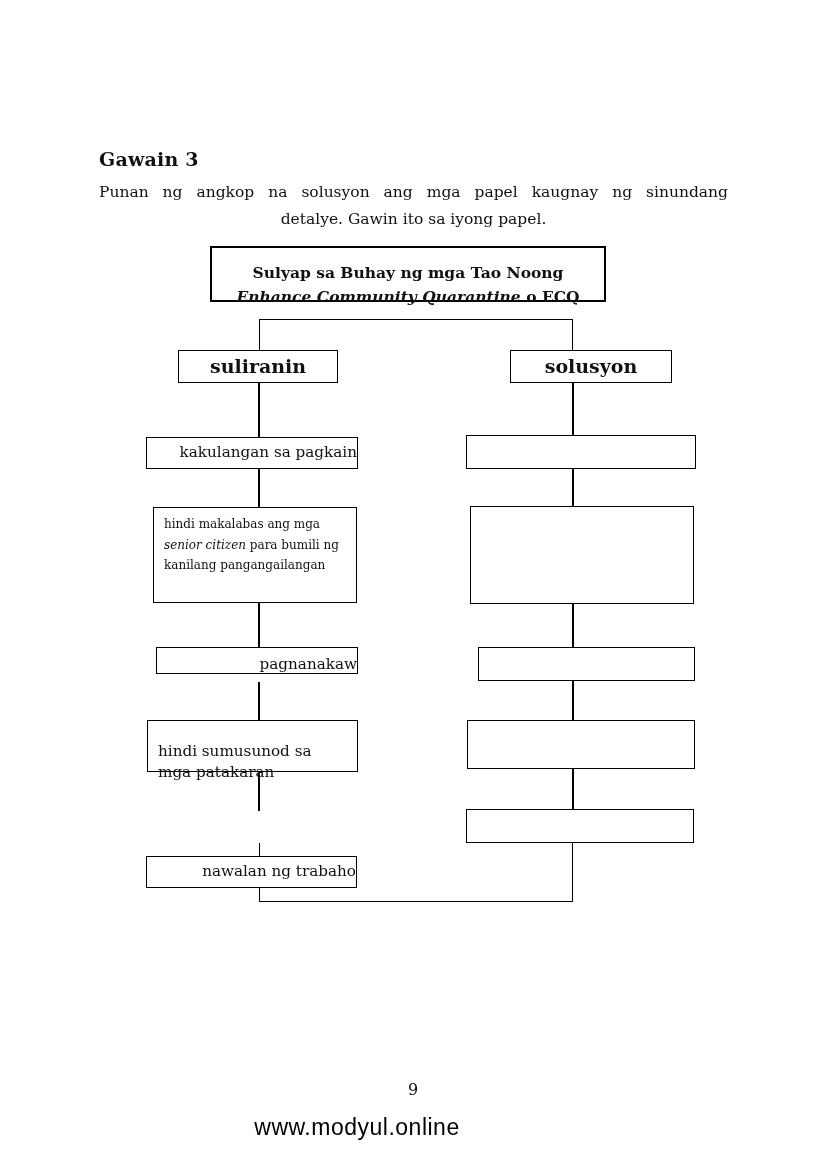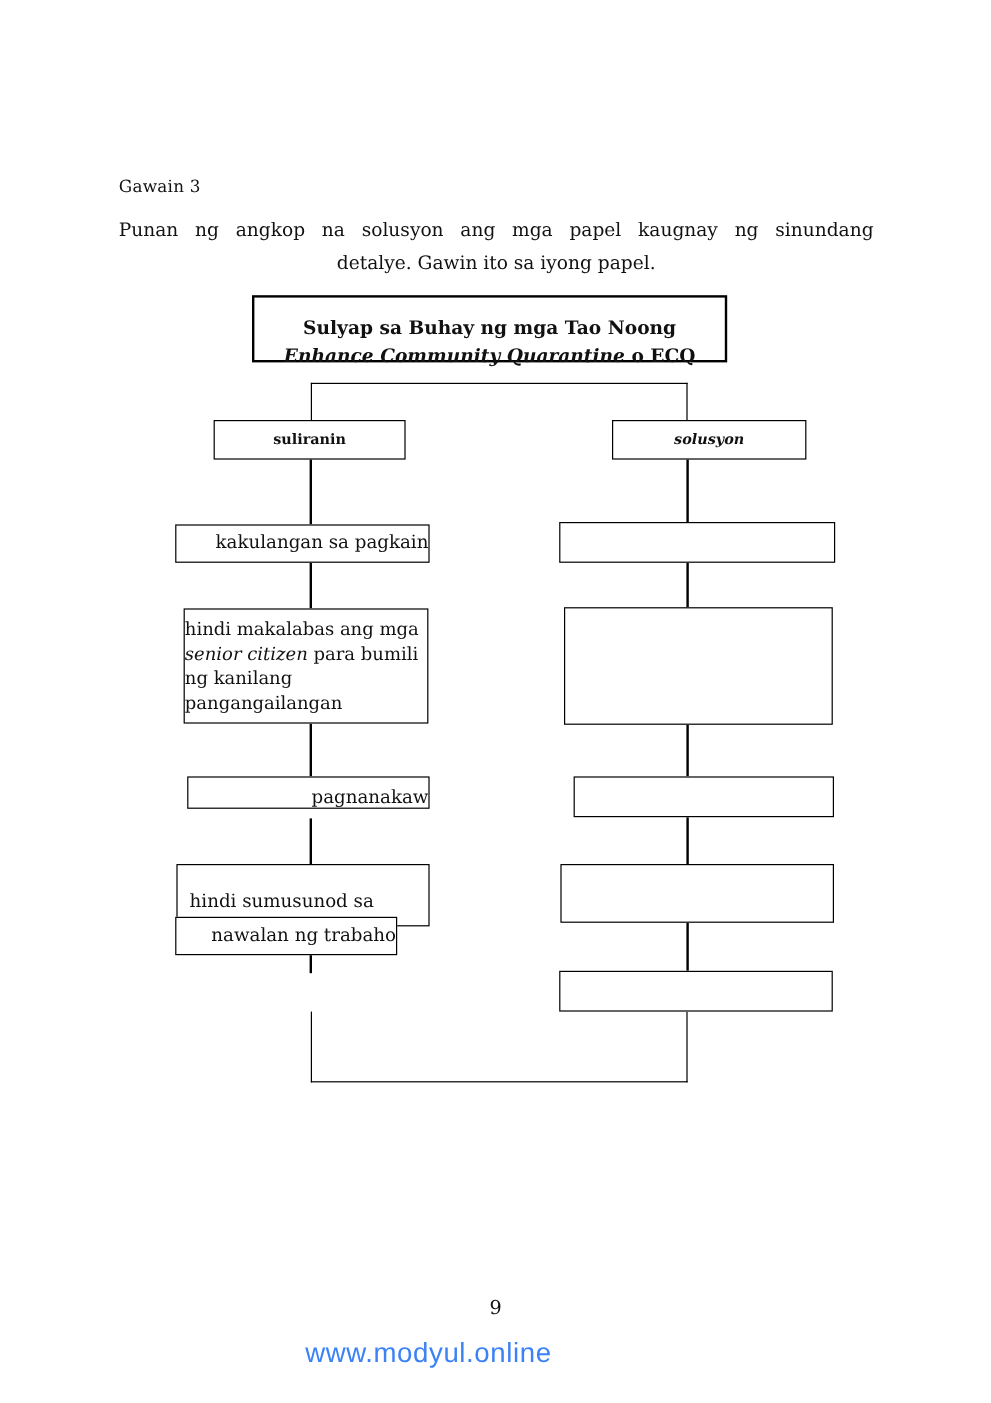--- a/index.html
+++ b/index.html
@@ -8,22 +8,22 @@
     width: 826px;
     height: 1169px;
     background: #ffffff;
     font-family: "DejaVu Serif", serif;
     color: #111111;
     overflow: hidden;
   }
   .heading {
     position: absolute;
     left: 99px; top: 148px;
-    font-size: 14px;
-    font-weight: normal;
+    font-size: 19px;
+    font-weight: bold;
     letter-spacing: 0.2px;
   }
   .instructions {
     position: absolute;
     left: 99px; top: 179px;
     width: 629px;
     font-size: 15.5px;
     line-height: 27px;
   }
   .instructions .line1 { text-align: justify; text-align-last: justify; }
@@ -43,34 +43,34 @@
     font-size: 15.5px;
     line-height: 24px;
     padding-top: 13px;
   }
   .title-box .t2-italic { font-style: italic; }
 
   .header-box {
     height: 33px;
     text-align: center;
     font-weight: bold;
-    font-size: 12px;
+    font-size: 19px;
     line-height: 30px;
   }
   .hdr-left  { left: 178px; top: 350px; width: 160px; }
-  .hdr-right { left: 510px; top: 350px; width: 162px; font-style: italic; }
+  .hdr-right { left: 510px; top: 350px; width: 162px; }
 
   .cell { font-size: 15.2px; }
   .cell.centered { text-align: right; }
 
   .l1 { left: 146px; top: 437px; width: 212px; height: 32px; line-height: 29px; }
-  .l2 { left: 153px; top: 507px; width: 204px; height: 96px; padding: 6px 0; line-height: 20.5px; font-size: 15px; }
+  .l2 { left: 153px; top: 507px; width: 204px; height: 96px; padding: 6px 10px; line-height: 20.5px; font-size: 12px; }
   .l3 { left: 156px; top: 647px; width: 202px; height: 27px; line-height: 32px; }
   .l4 { left: 147px; top: 720px; width: 211px; height: 52px; padding: 20px 34px 4px 10px; line-height: 21px; }
-  .l5 { left: 146px; top: 764px; width: 185px; height: 32px; line-height: 29px; }
+  .l5 { left: 146px; top: 856px; width: 211px; height: 32px; line-height: 29px; }
   .l2 .italic { font-style: italic; }
 
   .r1 { left: 466px; top: 435px; width: 230px; height: 34px; }
   .r2 { left: 470px; top: 506px; width: 224px; height: 98px; }
   .r3 { left: 478px; top: 647px; width: 217px; height: 34px; }
   .r4 { left: 467px; top: 720px; width: 228px; height: 49px; }
   .r5 { left: 466px; top: 809px; width: 228px; height: 34px; }
 
   .vline {
     position: absolute;
@@ -103,21 +103,21 @@
     text-align: center;
     font-size: 16px;
   }
   .footer-watermark {
     position: absolute;
     left: 0; top: 1114px;
     width: 714px;
     text-align: center;
     font-family: "Liberation Sans", "DejaVu Sans", sans-serif;
     font-size: 23px;
-    color: #3b82f6;
+    color: #000000;
     letter-spacing: 0.5px;
   }
 </style>
 </head>
 <body>
 
 <div class="page">
 
   <div class="heading">Gawain 3</div>
   <div class="instructions">

